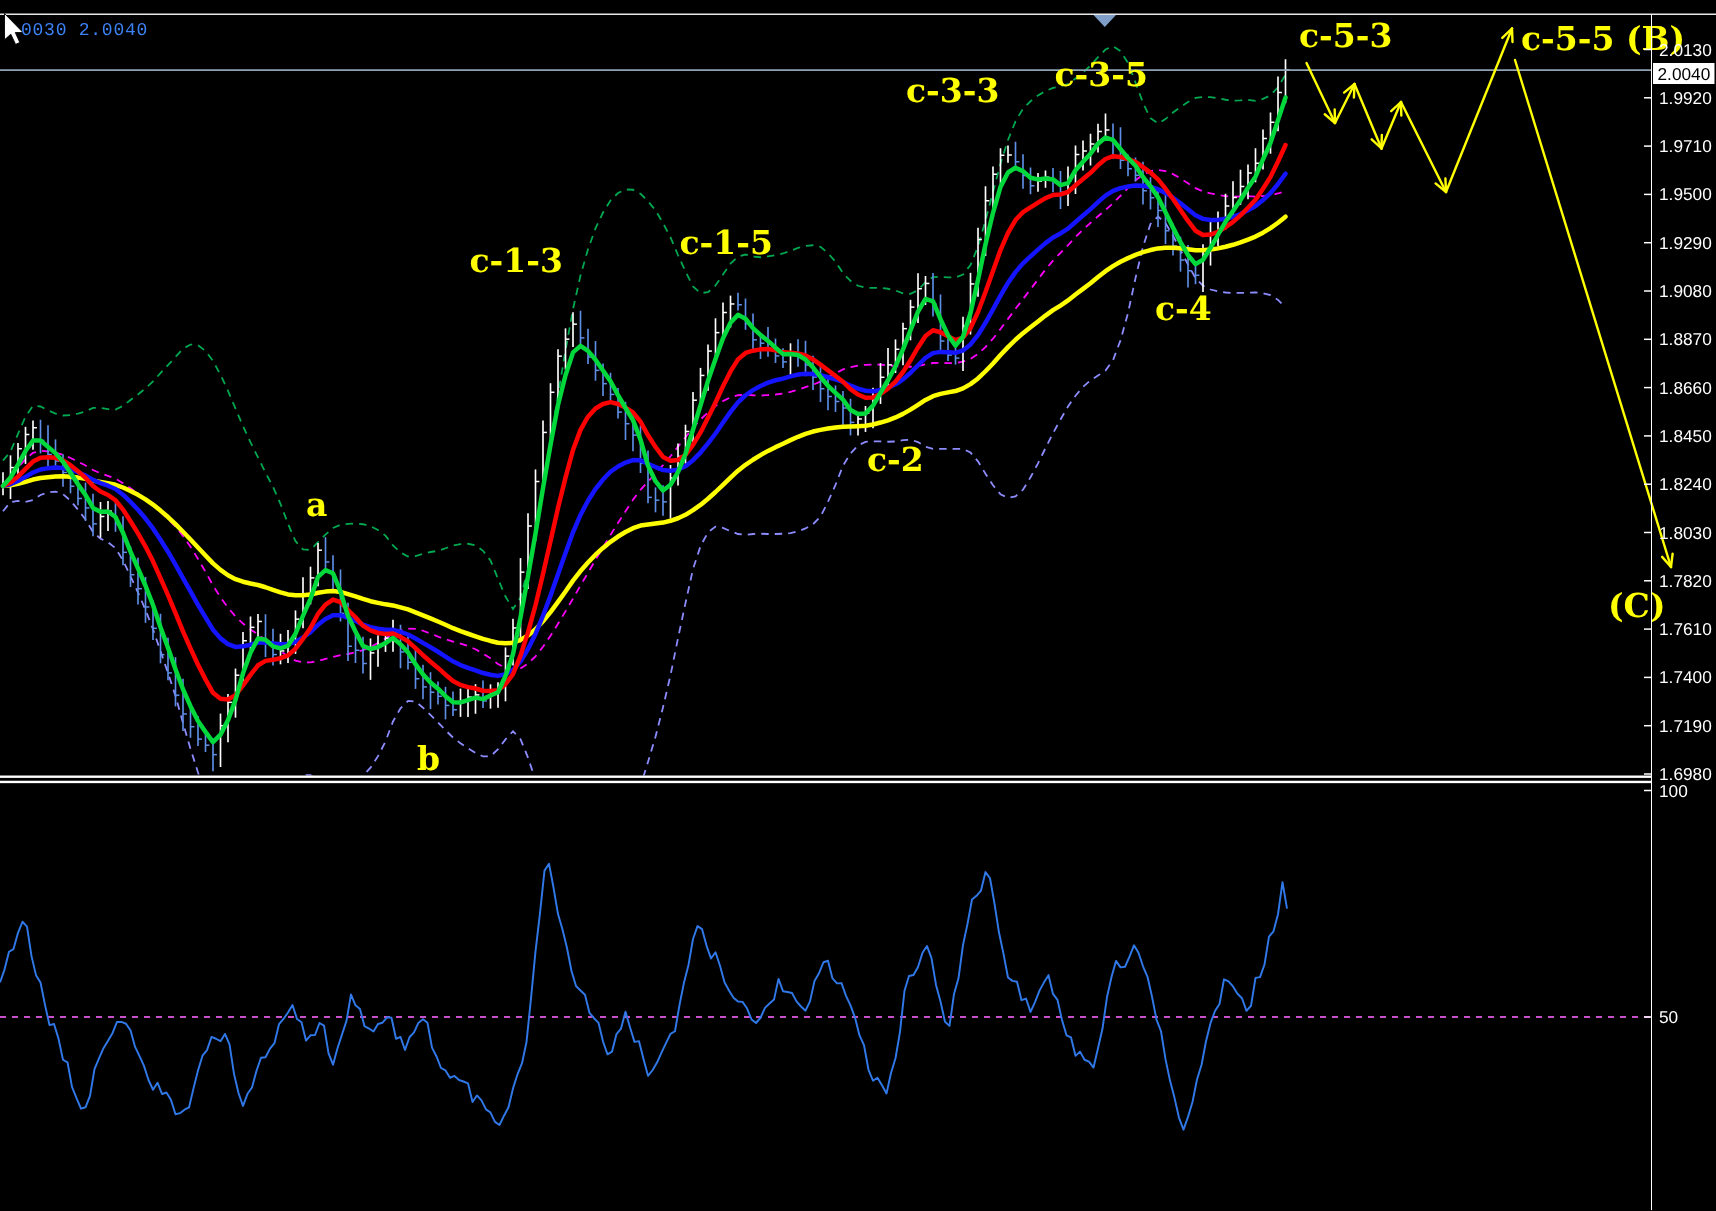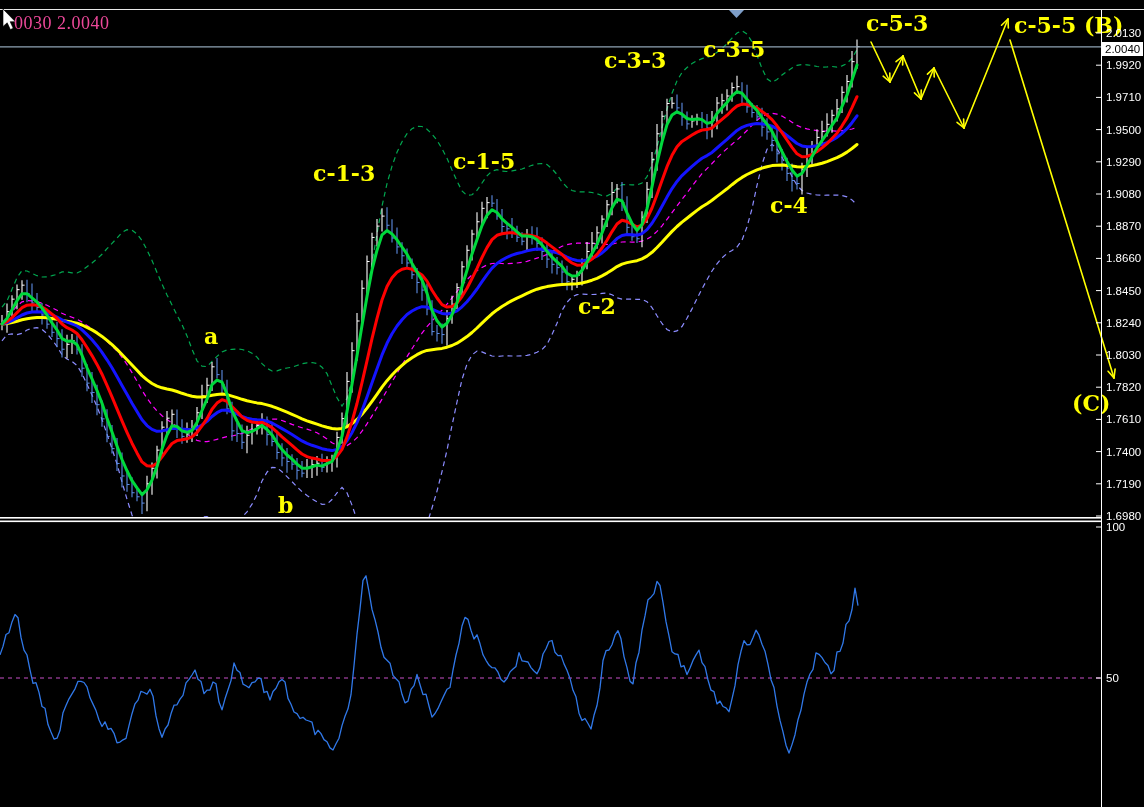--- a/index.html
+++ b/index.html
@@ -1,22 +1,22 @@
 <!DOCTYPE html>
 <html><head>
 <meta charset="utf-8">
 <style>
   html,body{margin:0;padding:0;background:#000;}
   .screen{position:relative;width:1144px;height:807px;overflow:hidden;background:#000;
           font-family:"Liberation Sans",sans-serif;}
   .toolbar{position:absolute;left:0;top:0;width:1144px;height:9px;background:#d6d3ce;
            border-bottom:1px solid #f4f4f4;}
   .toolbar .frag{position:absolute;bottom:1px;}
-  .quote{position:absolute;left:14px;top:13px;color:#ec4899;font-size:18px;
-         font-family:Liberation Serif, serif;letter-spacing:.5px;}
+  .quote{position:absolute;left:14px;top:13px;color:#3b82f6;font-size:12px;
+         font-family:Liberation Mono, monospace;letter-spacing:.5px;}
   svg text{font-family:"Liberation Sans",sans-serif;}
   svg text.wave{font-family:"DejaVu Serif","Liberation Serif",serif;font-weight:bold;}
 </style>
 </head>
 <body>
 
 <div class="screen">
   <div class="toolbar" id="toolbar" style="background: rgb(214, 211, 206);">
       <div class="frag" style="left: 6px; width: 8px; height: 5px; background: rgb(138, 138, 90);"></div>
       <div class="frag" style="left: 18px; width: 6px; height: 4px; background: rgb(85, 85, 85);"></div>

